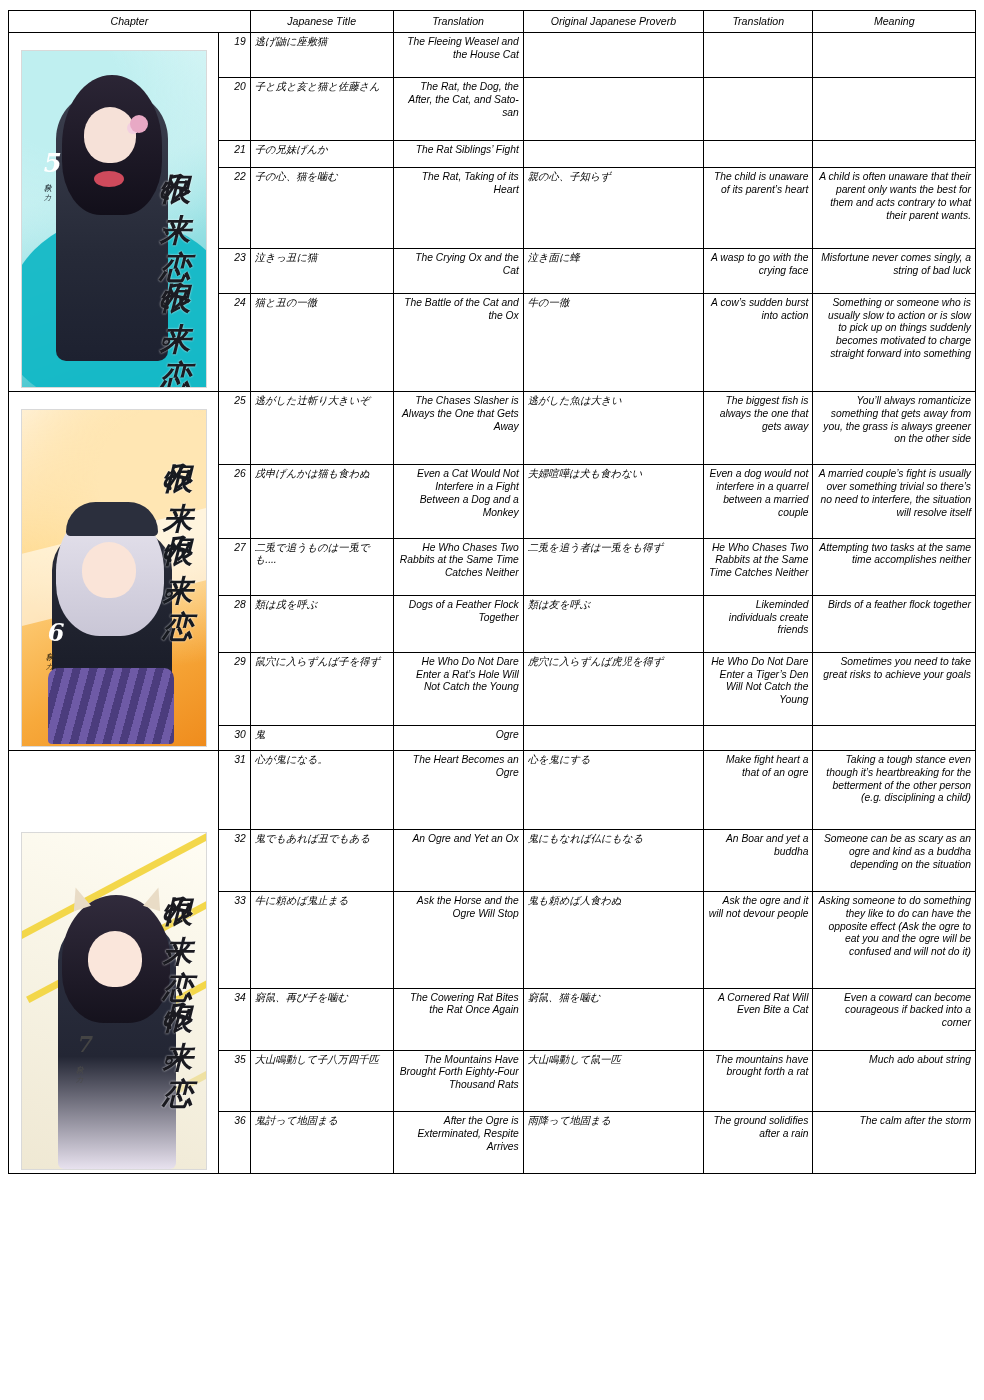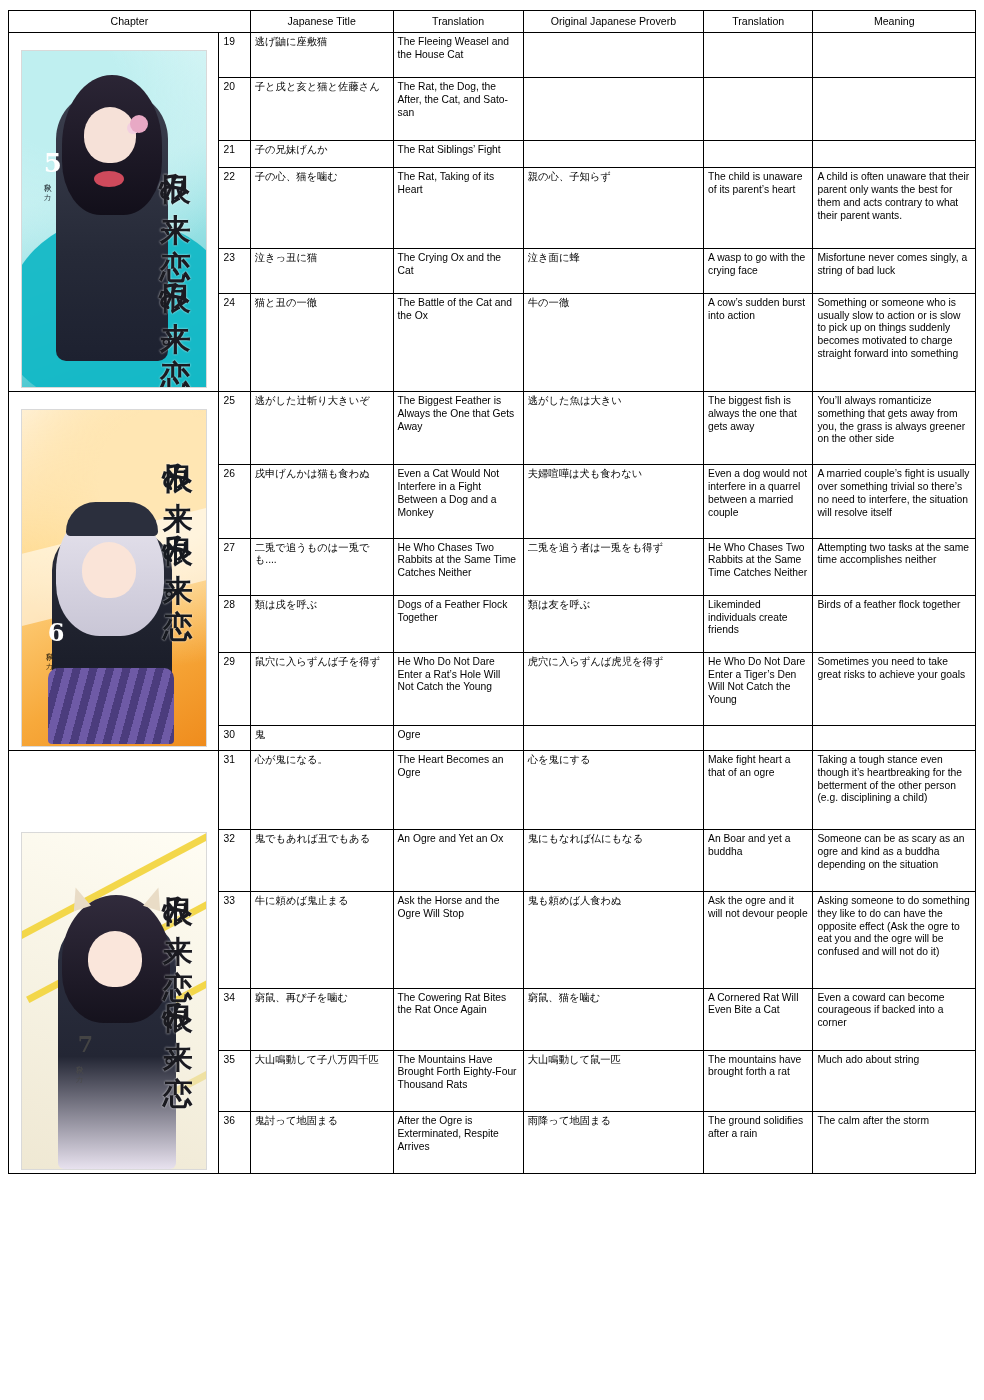--- a/index.html
+++ b/index.html
@@ -10,20 +10,21 @@
   body {
     width: 984px; height: 1400px;
     font-family: "Liberation Sans", sans-serif;
     color: #000;
     overflow: hidden;
   }
   .sheet {
     width: 984px; height: 1400px;
     padding: 10px 8px 0 8px;
     position: relative;
+    font-style: italic;
   }
   table.proverb-table {
     border-collapse: collapse;
     width: 968px;
     table-layout: fixed;
   }
   table.proverb-table th,
   table.proverb-table td {
     border: 1px solid #000;
     vertical-align: top;
@@ -40,24 +41,24 @@
   }
   
   col.c-cover { width: 202px; }
   col.c-num   { width: 30px; }
   col.c-jtitle{ width: 137px; }
   col.c-trans { width: 125px; }
   col.c-prov  { width: 173px; }
   col.c-ptrans{ width: 105px; }
   col.c-mean  { width: 156px; }
 
-  .num { text-align: left; font-size: 10.3px; padding-top: 4px; }
+  .num { text-align: right; font-size: 10.3px; padding-top: 4px; }
   .jp  { font-size: 12.6px; line-height: 1.45; padding-left: 6px; margin-top: 30px; }
   .jp-prov { font-size: 12.6px; line-height: 1.45; padding-left: 6px; }
-  .en  { font-size: 10.3px; }
+  .en  { font-size: 10.3px; text-align: right; }
 
   .cover-cell {
     padding: 0;
     vertical-align: top;
     text-align: center;
   }
   .cover-wrap {
     width: 100%;
     padding: 14px 0 0 0;
     display: flex;
@@ -338,21 +339,21 @@
               <div class="cap"></div>
               <div class="face"></div>
               <div class="title-vert">恨み来、恨み来、恋。</div>
               <div class="volnum">6</div>
               <div class="author">秋タカ</div>
             </div>
           </div>
         </td>
         <td class="num">25</td>
         <td class="jp">逃がした辻斬り大きいぞ</td>
-        <td class="en">The Biggest Feather is Always the One that Gets Away</td>
+        <td class="en">The Chases Slasher is Always the One that Gets Away</td>
         <td class="jp-prov">逃がした魚は大きい</td>
         <td class="en">The biggest fish is always the one that gets away</td>
         <td class="en">You’ll always romanticize something that gets away from you, the grass is always greener on the other side</td>
       </tr>
       <tr>
         <td class="num">26</td>
         <td class="jp">戌申げんかは猫も食わぬ</td>
         <td class="en">Even a Cat Would Not Interfere in a Fight Between a Dog and a Monkey</td>
         <td class="jp-prov">夫婦喧嘩は犬も食わない</td>
         <td class="en">Even a dog would not interfere in a quarrel between a married couple</td>

